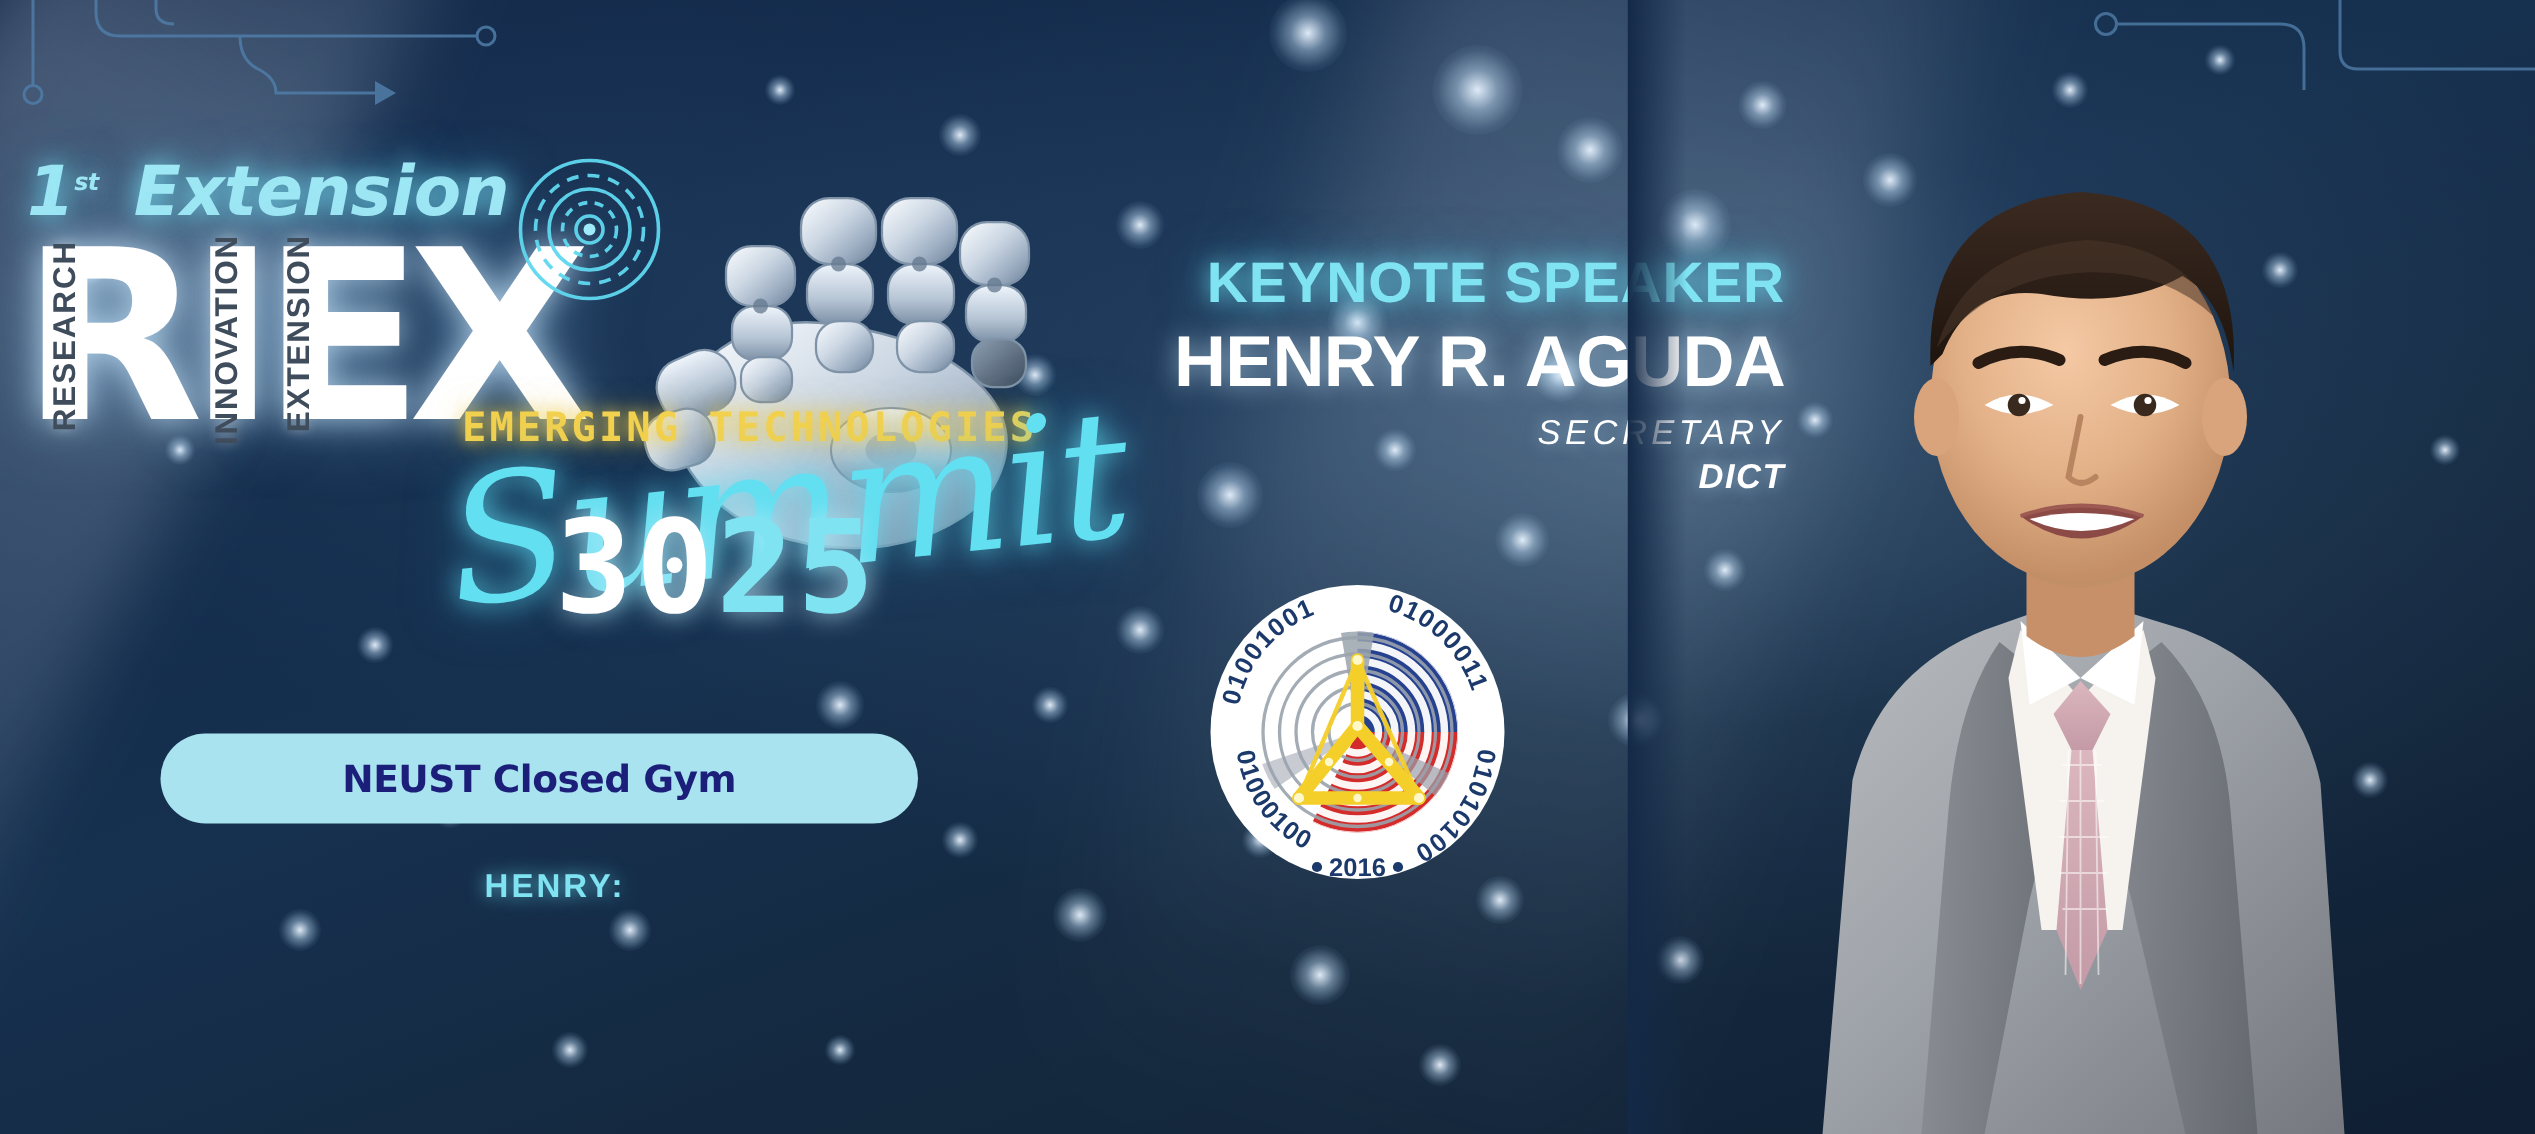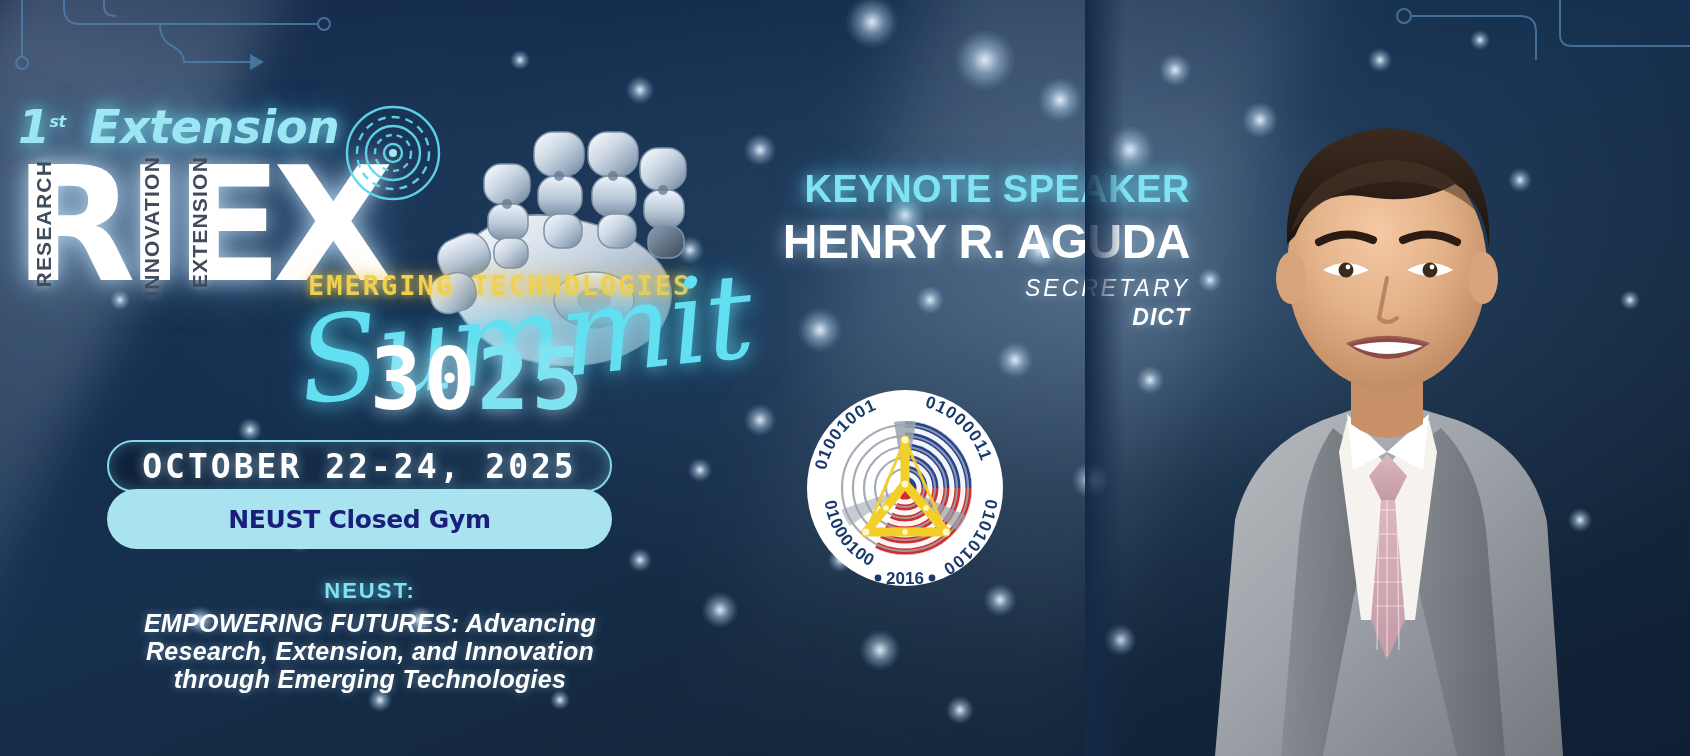--- a/index.html
+++ b/index.html
@@ -335,35 +335,27 @@
       </g>
     </svg>
 
     <div id="emerging">EMERGING TECHNOLOGIES</div>
     <div id="summit">Summit</div>
     <div id="year2025">
       <span>30</span><span class="teal">25</span>
     </div>
   </div>
 
-  <div id="date-pill">
-    <span id="date-text">OCTOBER 22-24, 2025</span>
-  </div>
 
   <div id="venue-pill">
     <div id="venue-name">NEUST Closed Gym</div>
   </div>
 
   <div id="theme-block">
-    <div id="theme-label">NEUST:</div>
-    <div id="theme-text">
-      <div>EMPOWERING FUTURES: Advancing</div>
-      <div>Research, Extension, and Innovation</div>
-      <div>through Emerging Technologies</div>
-    </div>
+    <div id="theme-label">HENRY:</div>
   </div>
 
   <div id="keynote-block">
     <div id="keynote-label">KEYNOTE SPEAKER</div>
     <div id="keynote-name">HENRY R.  AGUDA</div>
     <div id="keynote-role">SECRETARY</div>
     <div id="keynote-org">DICT</div>
   </div>
 
   <svg id="dict-seal" viewBox="0 0 210 215">

